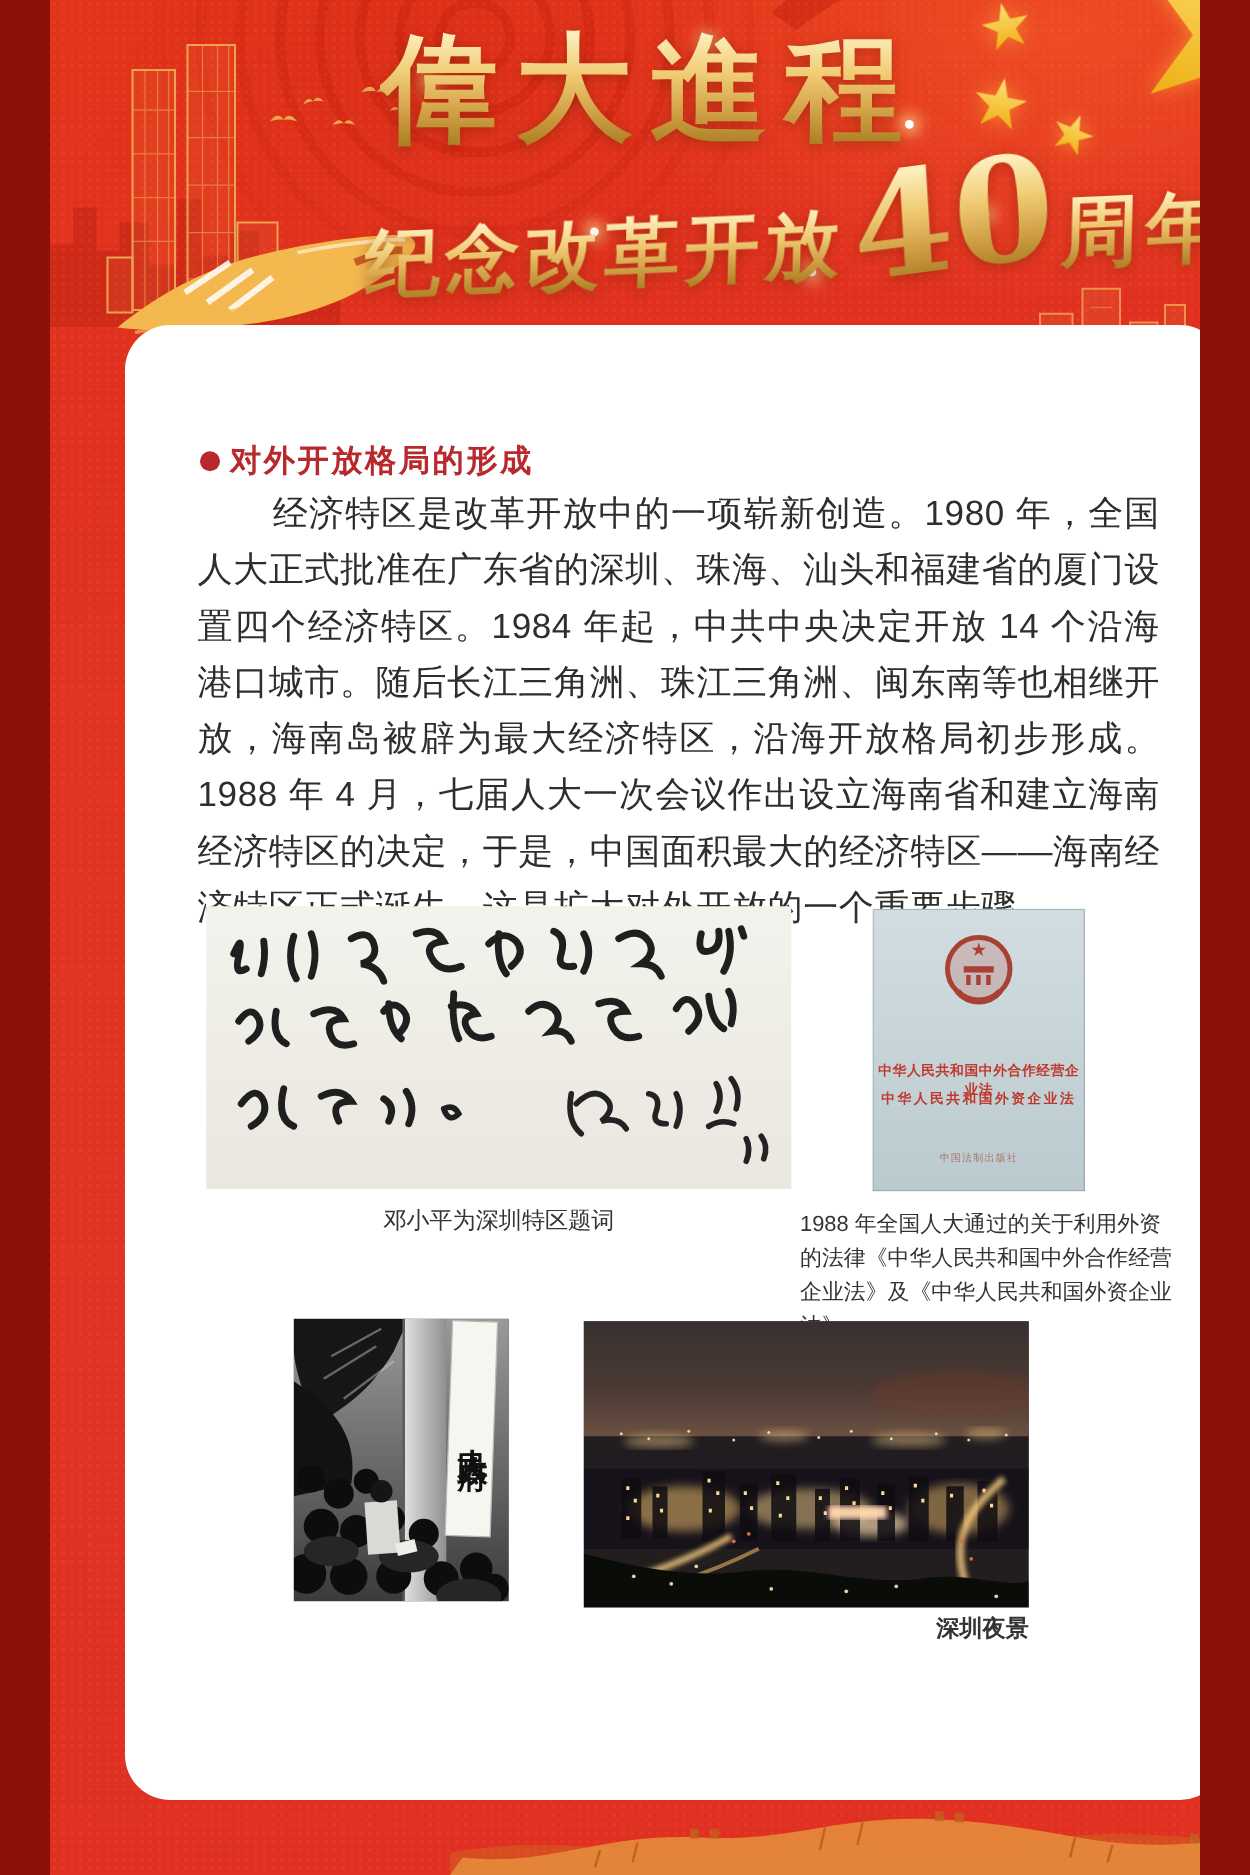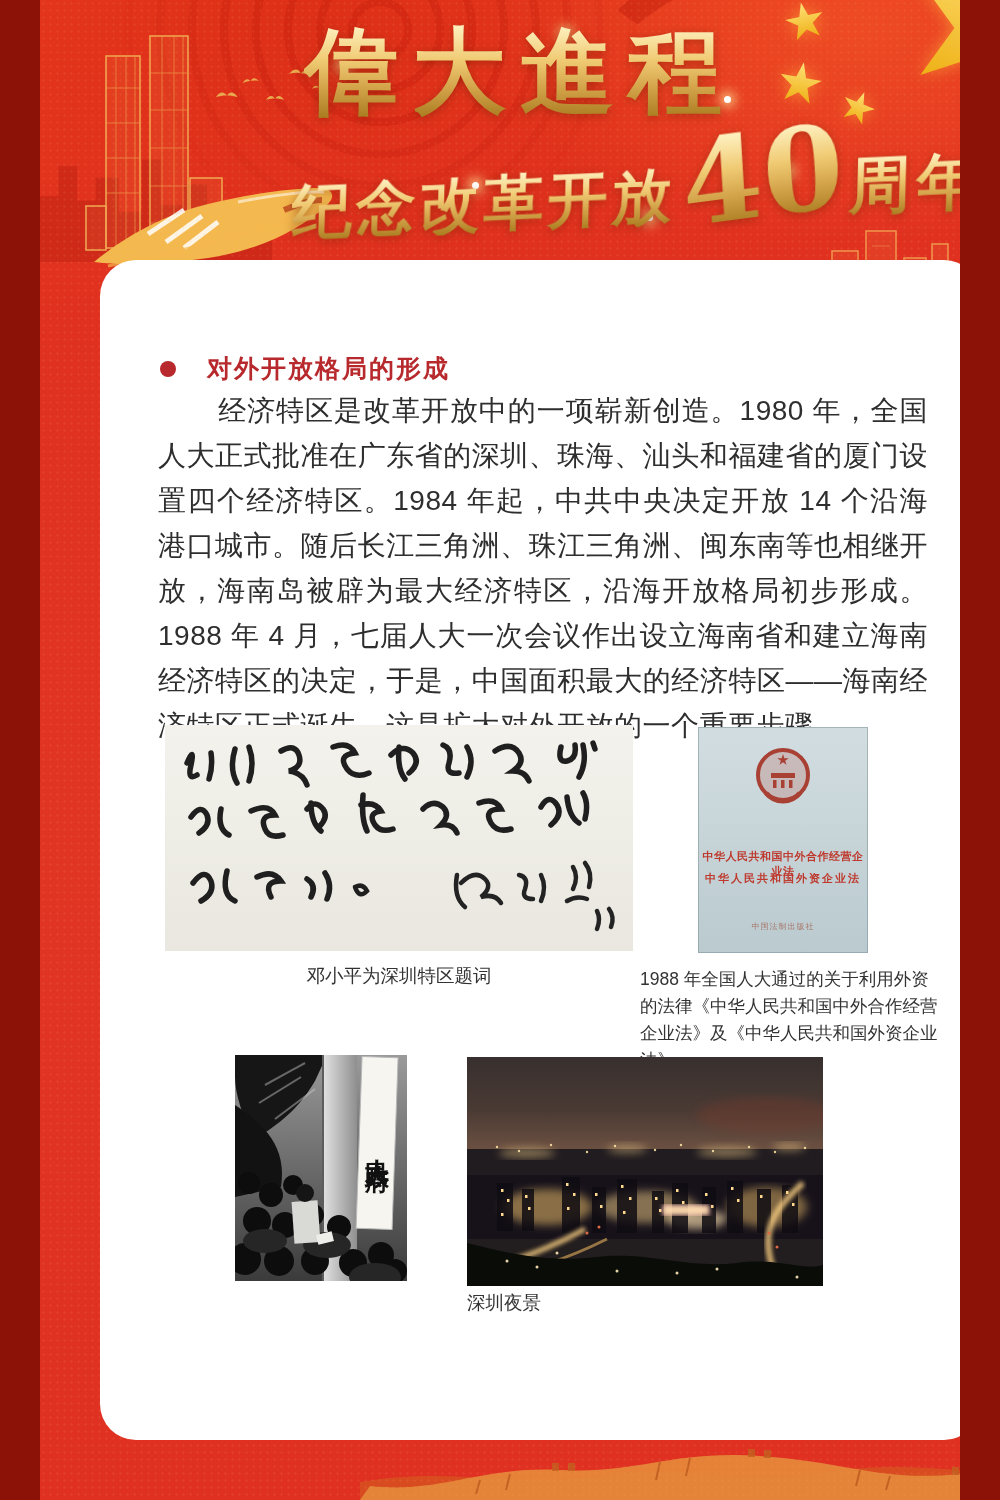--- a/index.html
+++ b/index.html
@@ -54,40 +54,40 @@
   .sparkle {
     width:7px; height:7px; border-radius:50%; background:#fff; z-index:4;
     box-shadow:0 0 12px 4px rgba(255,232,150,.85);
   }
   .card {
     left:60px; top:260px; width:880px; height:1180px; background:#ffffff;
     border-radius:36px; z-index:5;
   }
   .bullet-dot { width:16px; height:16px; border-radius:50%; background:#b7292c; }
   .sec-heading {
-    left:60px; top:92px; display:flex; align-items:center; gap:31px;text-align:center;
+    left:60px; top:92px; display:flex; align-items:center; gap:8px;text-align:center;
   }
   .sec-heading .txt {
     font-size:25px; font-weight:bold; color:#b7292c; letter-spacing:2px;
   }
   .body-par {
     left:58px; top:128px; width:770px; font-size:28px; line-height:45px; color:#2e2e2e;
     text-align:justify; text-indent:2.15em; letter-spacing:.5px;
   }
   .figure { overflow:hidden; }
   .fig-calligraphy { left:65px; top:465px; width:468px; height:226px; background:linear-gradient(180deg,#f3f2ec,#e9e7df); }
   .fig-book { left:598px; top:467px; width:170px; height:226px;
     background:linear-gradient(180deg,#d2dde1,#c5d3d7 55%,#bacacf); box-shadow:inset 0 0 0 1px rgba(120,140,145,.5); }
   .fig-plaque { left:135px; top:795px; width:172px; height:226px; background:#555; }
   .fig-night { left:367px; top:797px; width:356px; height:229px; background:#221d1e; }
   .caption { color:#333333; }
   .cap-calligraphy { left:65px; top:703px; width:468px; text-align:center; font-size:18.5px; }
   .cap-book { left:540px; top:706px; width:298px; font-size:17.5px; line-height:27px; }
   .cap-plaque { left:122px; top:1026px; width:224px; font-size:18px; line-height:30px; }
-  .cap-night { left:367px; top:1030px; width:356px; text-align:left; font-size:18.5px; }
+  .cap-night { left:367px; top:1030px; width:356px; text-align:right; font-size:18.5px;font-weight:bold; }
   .book-title-line { position:absolute; width:100%; text-align:center; color:#bf3a2e; font-weight:bold; }
   .book-publisher { position:absolute; width:100%; text-align:center; color:#a8766a; }
   .sign-vertical {
     position:absolute; left:128px; top:10px; height:162px; width:30px;
     writing-mode:vertical-rl; text-orientation:upright;
     font-size:24px; font-weight:bold; color:#111; letter-spacing:3px; text-align:center;
   }
   .page-star { left:918px; top:1424px; width:68px; height:66px; z-index:6; }
   .page-star .num {
     position:absolute; left:0; top:21px; width:100%; text-align:center;

